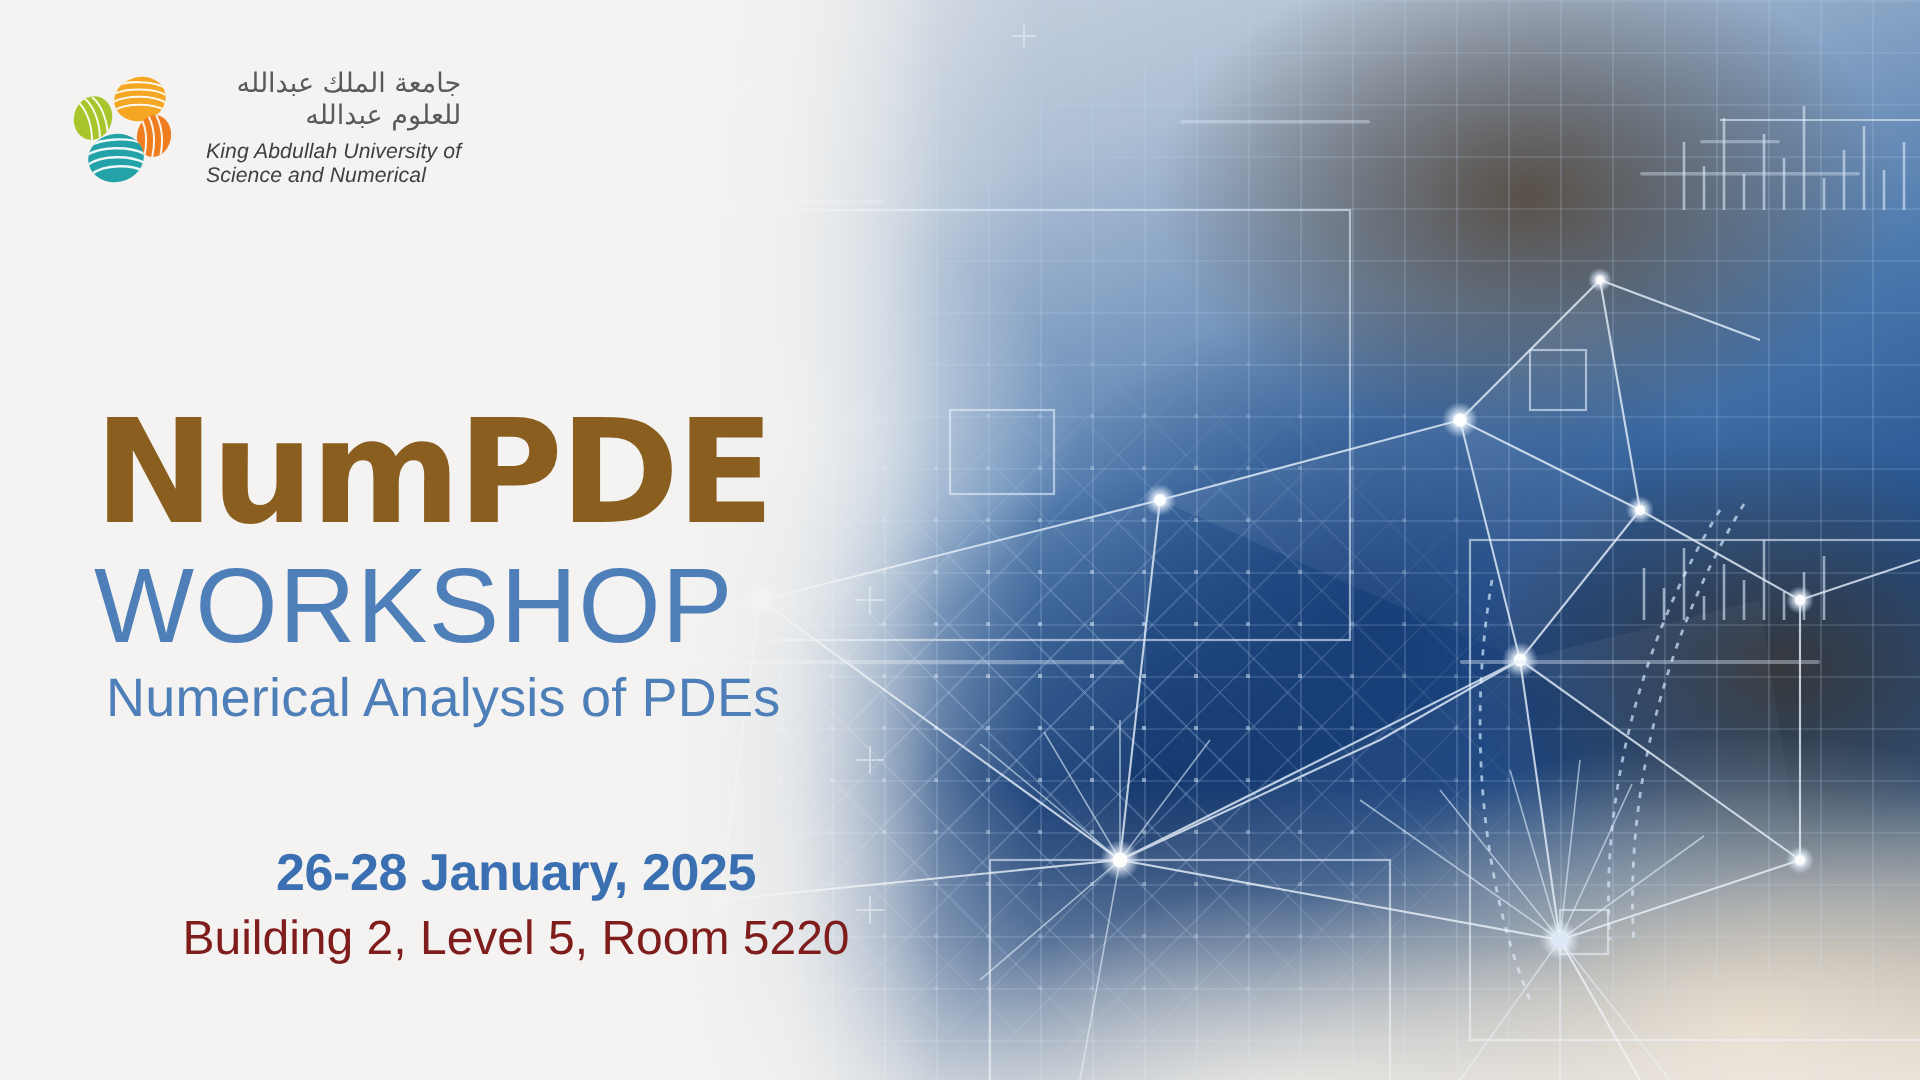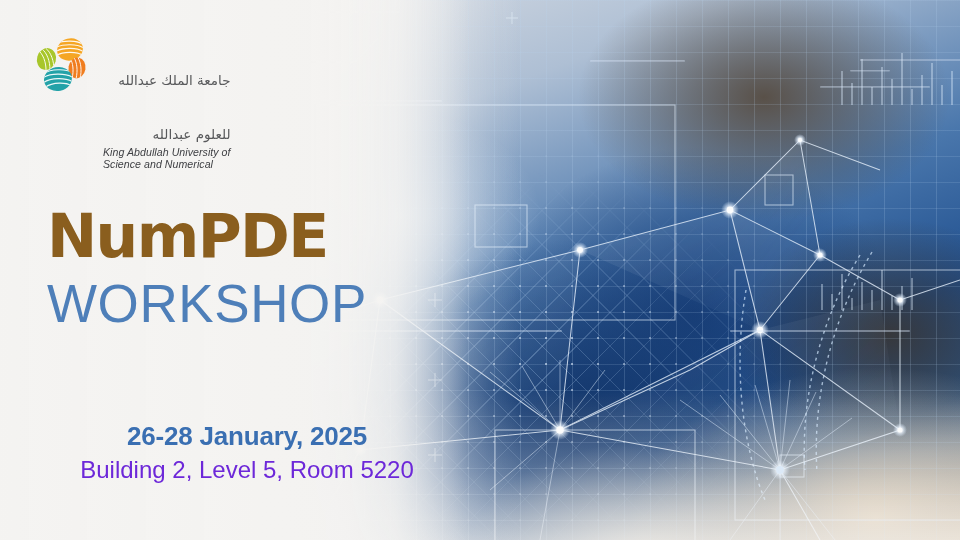--- a/index.html
+++ b/index.html
@@ -95,54 +95,54 @@
     position:absolute; left:31px; top:34px;
     display:flex; align-items:flex-start; gap:10px;
   }
   .logo-mark { width:62px; height:62px; flex:0 0 auto; }
   .logo-text { padding-top:1px; }
   .logo-ar {
     color:#58595b; direction:rtl; text-align:right;
     font-family:"DejaVu Sans", sans-serif;
     font-size:13.5px; line-height:15.5px; letter-spacing:.2px;
   }
-  .logo-ar div { white-space:nowrap;margin-top:38px; }
+  .logo-ar div { white-space:nowrap; }
   .logo-en {
     color:#3f4044; margin-top:4px;
     font-size:10.6px; line-height:12.4px; letter-spacing:.05px;
   }
   .logo-en div { white-space:nowrap;font-style:italic; }
 
   
   .headline-block { position:absolute; left:47px; top:196px; }
   .title-main {
-    font-size:60px; line-height:80px; font-weight:bold;
+    font-size:72px; line-height:80px; font-weight:bold;
     color:#8a5e1e; letter-spacing:-1.6px;
     font-family:"DejaVu Sans", sans-serif;
   }
   .title-sub {
     font-size:53px; line-height:52px; font-weight:normal;
     color:#4e7fb9; letter-spacing:.6px; margin-top:2px;
     font-family:"Liberation Sans", sans-serif;
   }
   .title-desc {
     font-size:27px; line-height:34px; font-weight:normal;
     color:#4e7fb9; letter-spacing:.1px; margin-top:2px; margin-left:6px;
     font-family:"Liberation Sans", sans-serif;
   }
 
   
-  .details { position:absolute; left:47px; top:420px; width:400px; text-align:center; }
+  .details { position:absolute; left:58px; top:420px; width:400px; text-align:center; }
   .detail-date {
     font-size:26px; line-height:32px; font-weight:bold;
     color:#3a6fb2; letter-spacing:-.2px;
   }
   .detail-venue {
     font-size:24px; line-height:31px; font-weight:normal;
-    color:#6d28d9; letter-spacing:0;
+    color:#7f1d1d; letter-spacing:0;
     margin-top:2px;
   }
 </style>
 </head>
 <body>
 
 <div class="poster">
 
   <div class="bg-art">
     <div class="bg-layer bg-base"></div>
@@ -350,20 +350,21 @@
       <div class="logo-en">
         <div>King Abdullah University of</div>
         <div>Science and Numerical</div>
       </div>
     </div>
   </div>
 
   <div class="headline-block">
     <div class="title-main">NumPDE</div>
     <div class="title-sub">WORKSHOP</div>
+    <div class="title-desc">Numerical Analysis of PDEs</div>
   </div>
 
   <div class="details">
     <div class="detail-date">26-28 January, 2025</div>
     <div class="detail-venue">Building 2, Level 5, Room 5220</div>
   </div>
 
 </div>
 
 </body></html>

